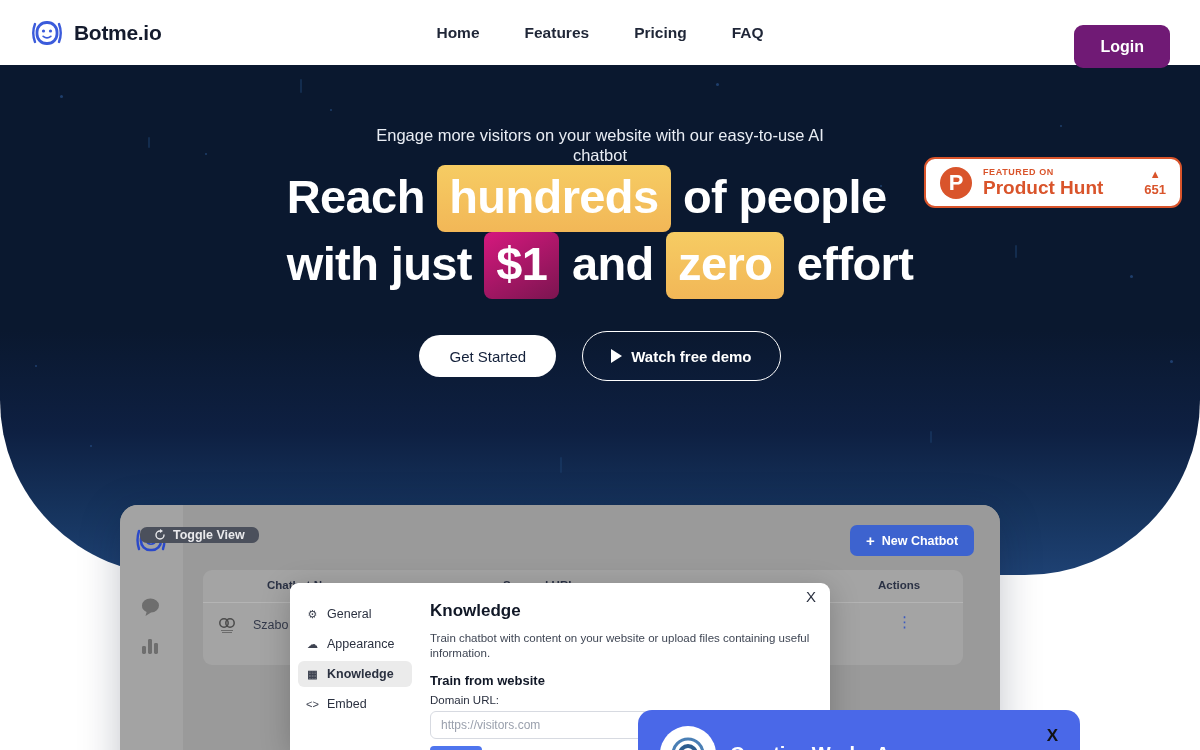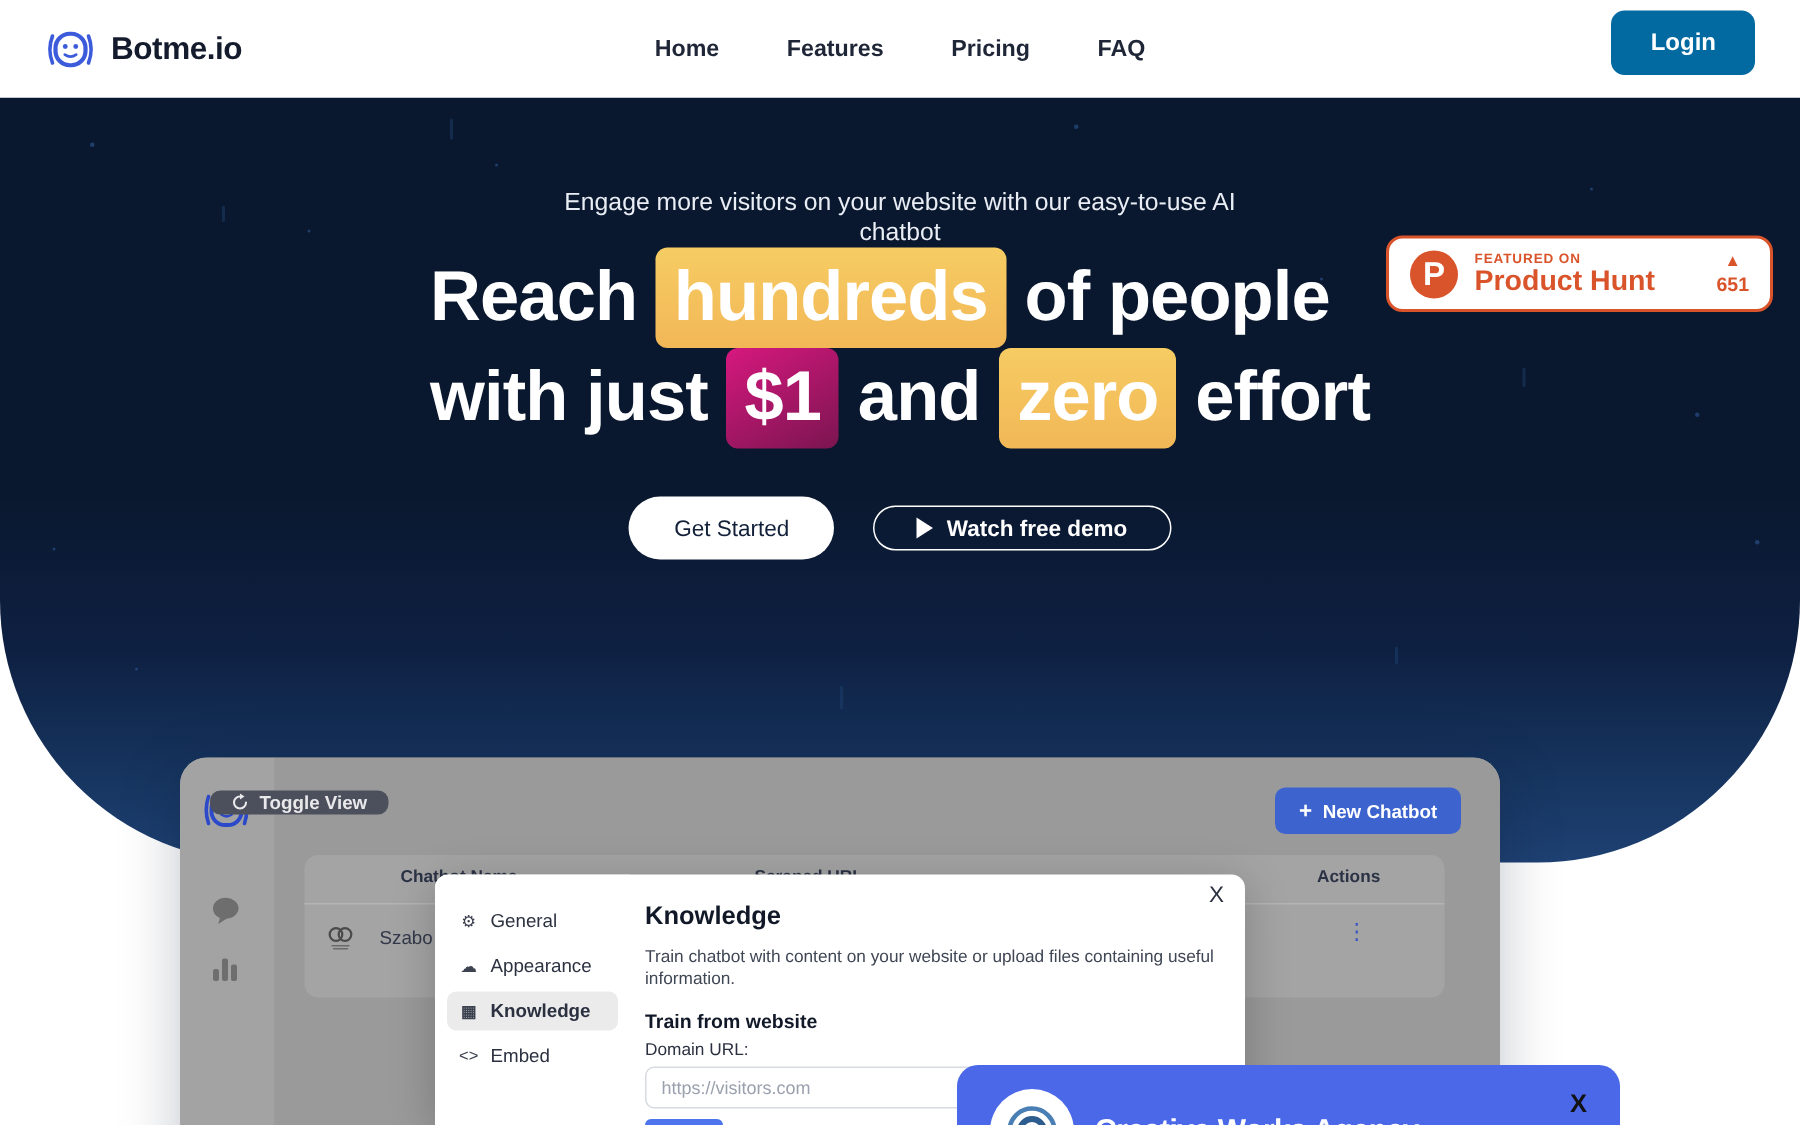--- a/index.html
+++ b/index.html
@@ -18,22 +18,22 @@
     display: flex; align-items: center;
   }
   .brand { position:absolute; left: 30px; display:flex; align-items:center; gap:10px; }
   .brand-logo { width: 34px; height: 30px; position: relative; }
   .brand-name { font-size: 21px; font-weight: 700; color:#141b2d; letter-spacing:-0.3px; }
 
   .nav-links { position:absolute; left: 0; width:1200px; display:flex; justify-content:center; gap:45px; }
   .nav-link { font-size: 15.5px; font-weight: 700; color:#1f2637; text-decoration:none; cursor:pointer; }
 
   .login-btn {
-    position:absolute; right: 30px; top: 7px;
-    background:#0369a1; color:#fff; border:none; border-radius: 9px;
+    position:absolute; right: 30px; top: 25px;
+    background:#701a75; color:#fff; border:none; border-radius: 9px;
     padding: 0 26px; height: 43px; font-size: 16px; font-weight: 700;
     font-family:"Liberation Sans", sans-serif; cursor:pointer;
   }
 
   
   .hero {
     position:absolute; top: 65px; left: 0; width: 1200px; height: 510px;
     background: linear-gradient(180deg,
        #0a182f 0%, #0a182f 52%, #0e2042 72%, #16345e 88%, #1e4173 100%);
     border-bottom-left-radius: 175px; border-bottom-right-radius: 175px;
@@ -74,21 +74,21 @@
   .mark-pink   { background: linear-gradient(150deg,#d6187e 0%, #7b1550 100%); }
 
   .cta-row { margin-top: 32px; display:flex; gap: 26px; align-items:center; }
   .btn-light {
     background:#fff; color:#13203a; border:none; border-radius: 999px;
     height: 42px; padding: 0 30px; font-size: 15px; font-weight: 500;
     font-family:"Liberation Sans", sans-serif; cursor:pointer;
   }
   .btn-outline {
     background: transparent; color:#fff; border: 1.6px solid #ffffff; border-radius: 999px;
-    height: 30px; padding: 0 28px; font-size: 15px; font-weight: 600;
+    height: 50px; padding: 0 28px; font-size: 15px; font-weight: 600;
     font-family:"Liberation Sans", sans-serif; cursor:pointer;
     display:flex; align-items:center; gap: 9px;
   }
   .play-tri { width:0; height:0; border-left: 11px solid #fff; border-top: 7px solid transparent;
      border-bottom: 7px solid transparent; }
 
   
   .app-shot {
     position:absolute; left: 120px; top: 505px; width: 880px; height: 360px;
     background:#9a9a9a; border-radius: 18px; overflow: hidden; z-index: 30;

